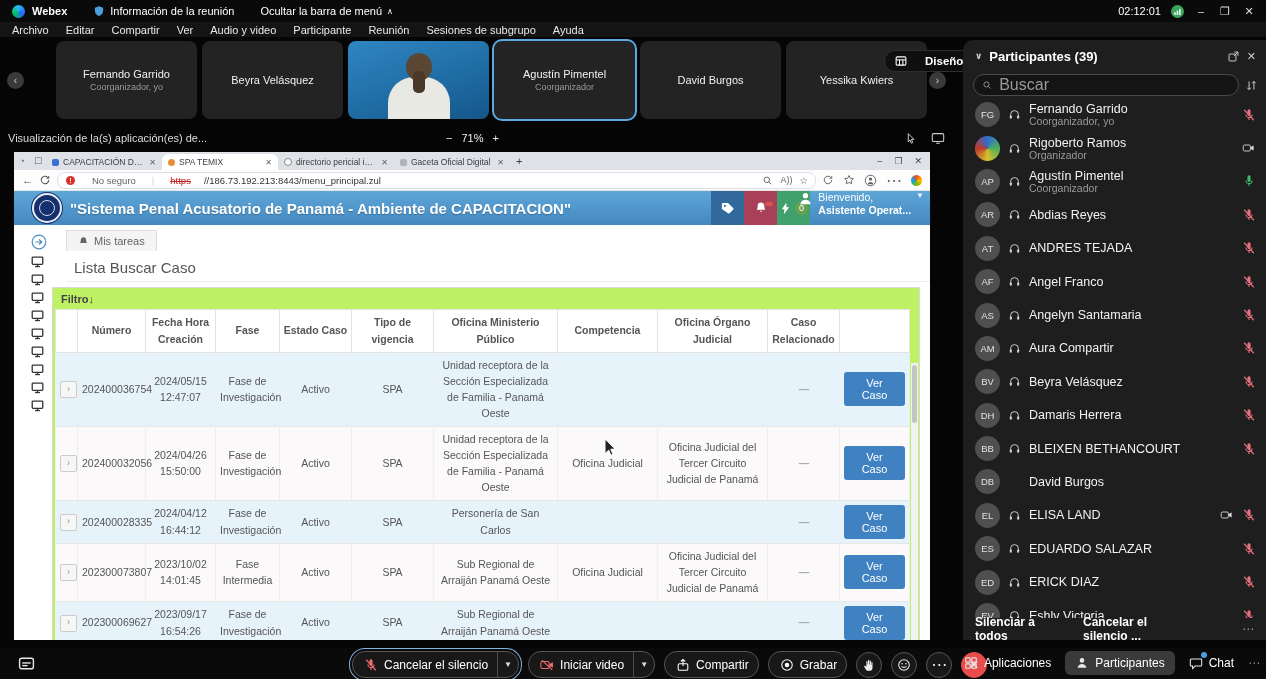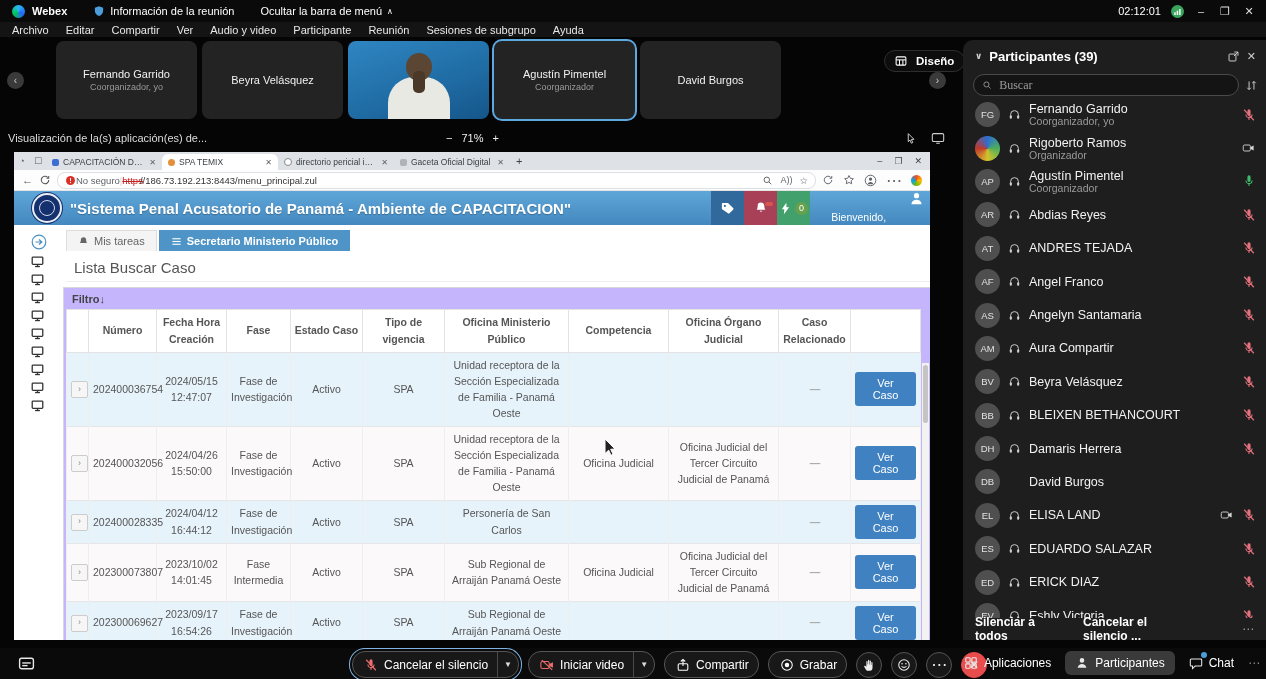--- a/index.html
+++ b/index.html
@@ -36,21 +36,21 @@
   .sil-head{position:absolute;left:50%;top:12px;transform:translateX(-50%);width:26px;height:28px;
             border-radius:50%;background:#5b4634;}
   .sil-body{position:absolute;left:50%;top:36px;transform:translateX(-50%);width:62px;height:44px;
             border-radius:26px 26px 0 0;background:#e9e9e4;}
   .sil-arm{position:absolute;left:50%;top:30px;transform:translateX(-50%);width:12px;height:22px;background:#4a3828;border-radius:5px;}
   .strip-arrow{position:absolute;top:32px;width:17px;height:17px;border-radius:50%;background:#3a3a3a;
                color:#ccc;font-size:10px;display:flex;align-items:center;justify-content:center;}
   .strip-arrow.left{left:7px;}
   .strip-arrow.right{left:929px;}
   .layout-btn{position:absolute;left:884px;top:10px;height:20px;padding:0 10px;border-radius:12px;
-              background:rgba(14,14,14,.92);border:1px solid #2e2e2e;display:flex;align-items:center;gap:9px;
+              background:rgba(14,14,14,.92);border:1px solid #2e2e2e;display:flex;align-items:center;gap:18px;
               font-size:11.5px;font-weight:bold;color:#fff;}
 
   
   .share-banner{position:absolute;left:0;top:128px;width:960px;height:20px;display:flex;align-items:center;
                 font-size:11px;color:#ddd;}
   .sb-label{padding-left:8px;}
   .sb-zoom{position:absolute;left:446px;display:flex;align-items:center;gap:9px;font-size:11px;color:#eee;}
   .sb-icons{position:absolute;left:905px;display:flex;gap:13px;color:#cfcfcf;}
 
   
@@ -66,57 +66,57 @@
   .fav.f0{background:#3b6fd4;border-radius:2px;}
   .fav.f1{background:#e58f3a;}
   .fav.f2{background:#fff;border:1px solid #888;width:6px;height:6px;}
   .fav.f3{background:#b0b4ba;border-radius:2px;}
   .newtab{color:#3c4043;font-size:11px;margin-left:6px;}
   .ts-controls{margin-left:auto;display:flex;gap:12px;padding-right:8px;color:#444;font-size:9px;}
   .navbar{height:20px;background:#fdfdfd;display:flex;align-items:center;gap:6px;padding:0 8px;
           border-bottom:1px solid #e4e4e4;color:#5f6368;}
   .nav-ic{font-size:11px;color:#555;}
   .urlpill{flex:1;height:15px;border:1px solid #dcdfe3;background:#fff;border-radius:8px;
-           display:flex;align-items:center;gap:0;padding:0 7px;font-size:9.5px;color:#5f6368;}
+           display:flex;align-items:center;gap:16px;padding:0 7px;font-size:9.5px;color:#5f6368;}
   .url-scheme{color:#c5221f;text-decoration:line-through;font-weight:normal;}
   .url-rest{color:#333;}
   .url-right{display:flex;align-items:center;gap:7px;margin-left:auto;color:#5f6368;}
   .nav-right{display:flex;align-items:center;gap:9px;color:#5f6368;}
   .copilot{width:11px;height:11px;border-radius:50%;background:conic-gradient(#f25022,#ffb900,#7fba00,#00a4ef,#f25022);}
 
   
   .appheader{height:34px;background:linear-gradient(#5ea6d8,#4488bf);display:flex;align-items:center;position:relative;}
   .applogo{width:26px;height:26px;border-radius:50%;margin-left:18px;background:#14306e;
            border:2px solid #e8eef5;box-shadow:0 0 0 1px #14306e;position:relative;flex:0 0 auto;}
   .applogo:after{content:"";position:absolute;inset:5px;border-radius:50%;border:1px solid #cfd9ea;}
   .apptitle{margin-left:8px;color:#fff;font-size:15px;font-weight:bold;text-shadow:0 1px 1px rgba(0,0,0,.25);}
   .hdr-blocks{position:absolute;right:120px;top:0;height:34px;display:flex;}
   .hblock{width:33px;height:34px;display:flex;align-items:center;justify-content:center;position:relative;}
   .hblock.tag{background:#31699c;}
   .hblock.bell{background:#a84058;}
   .hblock.bolt{background:#42a06d;}
   .bell-badge{position:absolute;right:4px;top:11px;width:8px;height:4px;border-radius:2px;background:#d9534f;}
   .bolt-badge{margin-left:3px;width:13px;height:13px;border-radius:50%;background:#67a14e;color:#fff;
               font-size:9px;display:flex;align-items:center;justify-content:center;}
-  .welcome{position:absolute;right:6px;top:0;height:18px;display:flex;align-items:flex-end;gap:5px;color:#fff;flex-direction:column;}
+  .welcome{position:absolute;right:6px;top:0;height:18px;display:flex;align-items:flex-start;gap:5px;color:#fff;}
   .welcome .wtxt{font-size:10.5px;line-height:1.2;}
   .caret{font-size:8px;color:#eaf2f8;}
 
   .appbody{position:relative;height:416px;background:#fff;color:#555;}
   .rail{position:absolute;left:0;top:0;width:44px;height:100%;}
   .rail .circlearrow{position:absolute;left:17px;top:9px;color:#4a90c4;width:16px;height:16px;}
   .rail .mons{position:absolute;left:16px;top:30px;display:flex;flex-direction:column;gap:5px;color:#333;}
   .rail .mons .ic{width:15px;height:13px;}
   .apptabs{position:absolute;left:52px;top:5px;display:flex;align-items:flex-end;gap:2px;}
   .apptab{height:20px;display:flex;align-items:center;gap:5px;padding:0 11px;font-size:11px;
           background:#f4f4f4;border:1px solid #ddd;border-bottom:none;color:#666;}
   .apptab.active{background:#4f94c6;color:#fff;font-weight:bold;border-color:#4f94c6;}
   .pagetitle{position:absolute;left:52px;top:28px;width:856px;font-size:15px;color:#555;
              padding:6px 0 5px 8px;border-bottom:1px solid #eee;}
-  .filterpanel{position:absolute;left:49px;top:62px;width:866px;bottom:-4px;border:1px solid #d8d8d8;background:#c4b5fd;}
+  .filterpanel{position:absolute;left:38px;top:62px;width:866px;bottom:-4px;border:1px solid #d8d8d8;background:#bef264;}
   .filterlabel{font-size:11px;font-weight:bold;color:#444;padding:5px 0 4px 8px;}
   table.cases{border-collapse:collapse;table-layout:fixed;width:854px;margin-left:2px;font-size:10.5px;color:#555;}
   table.cases th{border:1px solid #e3e3e3;background:#fff;font-weight:bold;color:#555;padding:4px 2px;
                  font-size:10.5px;line-height:1.6;}
   table.cases td{border-left:1px solid #eee;border-right:1px solid #eee;padding:4px 4px;text-align:center;
                  line-height:1.55;vertical-align:middle;}
   table.cases tr.r{border-top:1px solid #e6e6e6;}
   table.cases tr.r:nth-child(odd){background:#e7f3fb;}
   table.cases tr.r:nth-child(even){background:#fbf9f9;}
   .fecha{white-space:pre-line;}
@@ -130,22 +130,22 @@
 
   
   .panel{position:absolute;left:963px;top:40px;width:303px;height:600px;background:#1e1e1e;
          border-radius:10px 0 0 0;overflow:hidden;}
   .p-head{height:28px;display:flex;align-items:center;gap:7px;padding:2px 10px 0 12px;font-size:13px;font-weight:bold;}
   .p-head .sp{flex:1;}
   .p-head .ic{color:#cfcfcf;}
   .p-search{display:flex;align-items:center;gap:6px;padding:4px 8px 4px 10px;}
   .searchbox{flex:1;height:20px;background:#141414;border:1px solid #4a4a4a;border-radius:11px;
              display:flex;align-items:center;gap:5px;padding:0 8px;}
-  .searchbox input{background:transparent;border:none;outline:none;color:#ddd;font-size:12px;width:100%;
-                   font-family:Liberation Serif, serif;}
+  .searchbox input{background:transparent;border:none;outline:none;color:#ddd;font-size:16px;width:100%;
+                   font-family:Liberation Sans, sans-serif;}
   .searchbox input::placeholder{color:#9a9a9a;}
   .p-list{position:absolute;top:58px;left:0;right:0;bottom:22px;overflow:hidden;}
   .prow{height:33.4px;display:flex;align-items:center;padding:0 10px 0 12px;gap:8px;}
   .pavatar{width:25px;height:25px;border-radius:50%;background:#4f4f4f;color:#e2e2e2;font-size:9.5px;
            display:flex;align-items:center;justify-content:center;flex:0 0 auto;}
   .pavatar.img{background:conic-gradient(#2c6fd4,#4fae5a,#d4c22c,#c0392b,#2c6fd4);}
   .p-hs{width:13px;height:13px;color:#cfcfcf;flex:0 0 auto;}
   .p-names{flex:1;overflow:hidden;}
   .pname{font-size:12.5px;color:#f2f2f2;white-space:nowrap;}
   .prole{font-size:10.5px;color:#9a9a9a;margin-top:-1px;}
@@ -249,20 +249,23 @@
           <span class="sil-head"></span>
           <span class="sil-arm"></span>
         </div>
         <div class="tile selected">
           <div class="tname">Agustín Pimentel</div>
           <div class="trole">Coorganizador</div>
         </div>
         <div class="tile">
           <div class="tname">David Burgos</div>
         </div>
+        <div class="tile">
+          <div class="tname">Yessika Kwiers</div>
+        </div>
       </div>
     <div class="strip-arrow right">›</div>
     <div class="layout-btn">
       <span class="ic" style="width:12px;height:12px">
           <svg viewBox="0 0 16 16" fill="none" stroke="#fff" stroke-width="1.4">
             <rect x="1.5" y="2.5" width="13" height="11" rx="1.5"></rect>
             <line x1="1.5" y1="6.5" x2="14.5" y2="6.5"></line>
             <line x1="6" y1="6.5" x2="6" y2="13.5"></line>
             <line x1="10.5" y1="6.5" x2="10.5" y2="13.5"></line>
           </svg>
@@ -499,30 +502,20 @@
           </div>
       </div>
       <div class="apptabs" id="apptabs">
           <div class="apptab">
             <span class="ic " style="width: 11px; height: 11px;">
               <svg viewBox="0 0 16 16" width="100%" height="100%">
                 <path d="M8 1.8a3.8 3.8 0 0 0-3.8 3.8c0 3-1.2 4.4-1.2 4.4h10S11.8 8.6 11.8 5.6A3.8 3.8 0 0 0 8 1.8z" fill="currentColor"></path>
               </svg>
             </span>
             <span>Mis tareas</span>
-          </div>
-          <div class="apptab active">
-            <span class="ic " style="width: 11px; height: 11px;">
-              <svg viewBox="0 0 16 16" width="100%" height="100%" stroke="currentColor" stroke-width="1.6">
-                <line x1="2" y1="4" x2="14" y2="4"></line>
-                <line x1="2" y1="8" x2="14" y2="8"></line>
-                <line x1="2" y1="12" x2="14" y2="12"></line>
-              </svg>
-            </span>
-            <span>Secretario Ministerio Público</span>
           </div>
         </div>
       <div class="pagetitle">Lista Buscar Caso</div>
       <div class="filterpanel">
         <div class="filterlabel">
           <span>Filtro</span><span style="font-weight:normal">↓</span>
         </div>
         <table class="cases">
           <colgroup>
             <col style="width:22px">
@@ -845,51 +838,51 @@
           <span class="ic p-mic muted" style="width: 14px; height: 14px;">
             <svg viewBox="0 0 16 16" width="100%" height="100%">
               <rect x="6.2" y="1.5" width="3.6" height="7.5" rx="1.8" fill="currentColor"></rect>
               <path d="M4.5 7.5a3.5 3.5 0 0 0 7 0" fill="none" stroke="currentColor" stroke-width="1.2"></path>
               <line x1="8" y1="11.4" x2="8" y2="13.8" stroke="currentColor" stroke-width="1.2"></line>
               <line x1="2.5" y1="2" x2="13.5" y2="14" stroke="currentColor" stroke-width="1.3"></line>
             </svg>
           </span>
         </div>
         <div class="prow">
+          <span class="pavatar">DH</span>
+          <span class="ic p-hs" style="width: 13px; height: 13px;">
+            <svg viewBox="0 0 16 16" width="100%" height="100%">
+              <path d="M3.2 9.5V8a4.8 4.8 0 0 1 9.6 0v1.5" fill="none" stroke="currentColor" stroke-width="1.2"></path>
+              <rect x="2.2" y="9" width="2.6" height="4.2" rx="1.2" fill="currentColor"></rect>
+              <rect x="11.2" y="9" width="2.6" height="4.2" rx="1.2" fill="currentColor"></rect>
+            </svg>
+          </span>
+          <div class="p-names">
+            <div class="pname">Damaris Herrera</div>
+          </div>
+          <span class="ic p-mic muted" style="width: 14px; height: 14px;">
+            <svg viewBox="0 0 16 16" width="100%" height="100%">
+              <rect x="6.2" y="1.5" width="3.6" height="7.5" rx="1.8" fill="currentColor"></rect>
+              <path d="M4.5 7.5a3.5 3.5 0 0 0 7 0" fill="none" stroke="currentColor" stroke-width="1.2"></path>
+              <line x1="8" y1="11.4" x2="8" y2="13.8" stroke="currentColor" stroke-width="1.2"></line>
+              <line x1="2.5" y1="2" x2="13.5" y2="14" stroke="currentColor" stroke-width="1.3"></line>
+            </svg>
+          </span>
+        </div>
+        <div class="prow">
           <span class="pavatar">BB</span>
           <span class="ic p-hs" style="width: 13px; height: 13px;">
             <svg viewBox="0 0 16 16" width="100%" height="100%">
               <path d="M3.2 9.5V8a4.8 4.8 0 0 1 9.6 0v1.5" fill="none" stroke="currentColor" stroke-width="1.2"></path>
               <rect x="2.2" y="9" width="2.6" height="4.2" rx="1.2" fill="currentColor"></rect>
               <rect x="11.2" y="9" width="2.6" height="4.2" rx="1.2" fill="currentColor"></rect>
             </svg>
           </span>
           <div class="p-names">
             <div class="pname">BLEIXEN BETHANCOURT</div>
-          </div>
-          <span class="ic p-mic muted" style="width: 14px; height: 14px;">
-            <svg viewBox="0 0 16 16" width="100%" height="100%">
-              <rect x="6.2" y="1.5" width="3.6" height="7.5" rx="1.8" fill="currentColor"></rect>
-              <path d="M4.5 7.5a3.5 3.5 0 0 0 7 0" fill="none" stroke="currentColor" stroke-width="1.2"></path>
-              <line x1="8" y1="11.4" x2="8" y2="13.8" stroke="currentColor" stroke-width="1.2"></line>
-              <line x1="2.5" y1="2" x2="13.5" y2="14" stroke="currentColor" stroke-width="1.3"></line>
-            </svg>
-          </span>
-        </div>
-        <div class="prow">
-          <span class="pavatar">DH</span>
-          <span class="ic p-hs" style="width: 13px; height: 13px;">
-            <svg viewBox="0 0 16 16" width="100%" height="100%">
-              <path d="M3.2 9.5V8a4.8 4.8 0 0 1 9.6 0v1.5" fill="none" stroke="currentColor" stroke-width="1.2"></path>
-              <rect x="2.2" y="9" width="2.6" height="4.2" rx="1.2" fill="currentColor"></rect>
-              <rect x="11.2" y="9" width="2.6" height="4.2" rx="1.2" fill="currentColor"></rect>
-            </svg>
-          </span>
-          <div class="p-names">
-            <div class="pname">Damaris Herrera</div>
           </div>
           <span class="ic p-mic muted" style="width: 14px; height: 14px;">
             <svg viewBox="0 0 16 16" width="100%" height="100%">
               <rect x="6.2" y="1.5" width="3.6" height="7.5" rx="1.8" fill="currentColor"></rect>
               <path d="M4.5 7.5a3.5 3.5 0 0 0 7 0" fill="none" stroke="currentColor" stroke-width="1.2"></path>
               <line x1="8" y1="11.4" x2="8" y2="13.8" stroke="currentColor" stroke-width="1.2"></line>
               <line x1="2.5" y1="2" x2="13.5" y2="14" stroke="currentColor" stroke-width="1.3"></line>
             </svg>
           </span>
         </div>

